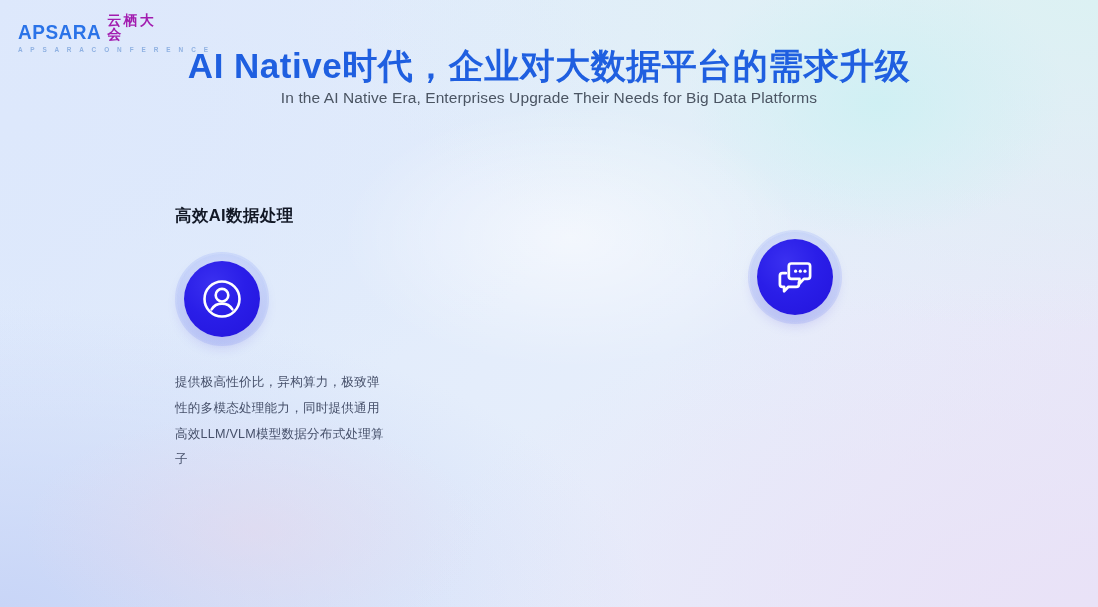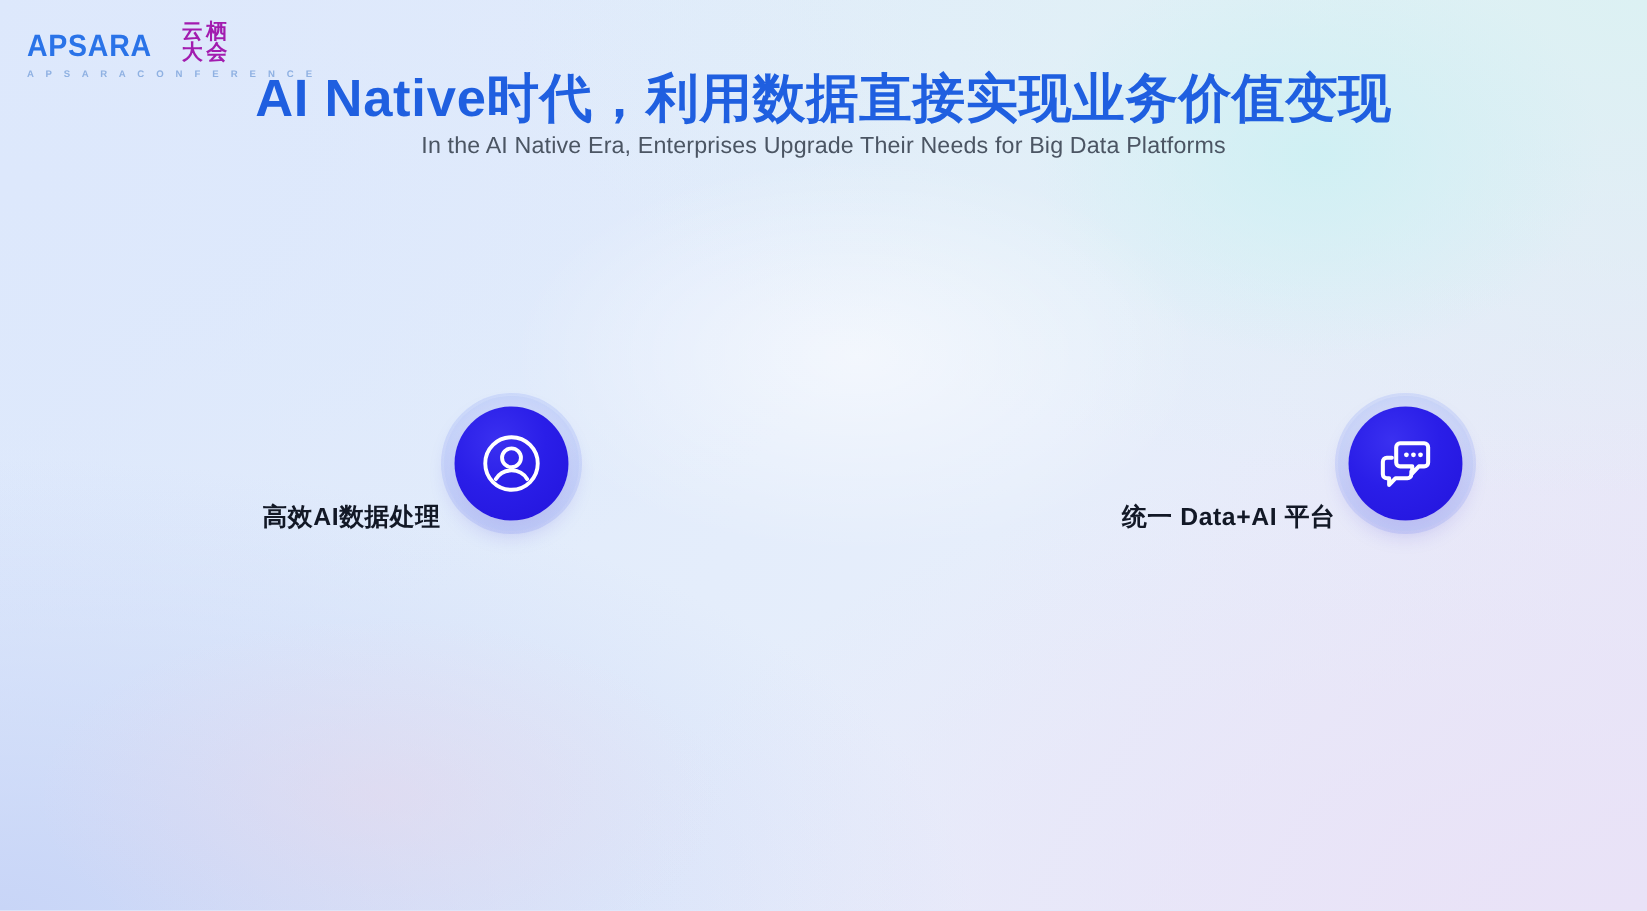--- a/index.html
+++ b/index.html
@@ -28,21 +28,21 @@
     position:absolute; right:-4%; top:-14%; width:48%; height:62%;
     background:radial-gradient(closest-side, rgba(205,240,243,.85), rgba(205,240,243,0) 72%);
   }
   .bg-tint-white{
     position:absolute; left:22%; top:8%; width:60%; height:62%;
     background:radial-gradient(closest-side, rgba(255,255,255,.55), rgba(255,255,255,0) 70%);
   }
 
   
   .logo{ position:absolute; left:18px; top:13px; width:150px; }
-  .logo-row{ display:flex; align-items:flex-end; gap:20px; }
+  .logo-row{ display:flex; align-items:flex-end; gap:6px; }
   .logo-ap{
     font-size:19px; font-weight:700; letter-spacing:.5px;
     color:#2a73e8; line-height:1; font-family:"Liberation Sans", sans-serif;
     transform:scaleY(1.08);
   }
   .logo-cn{
     font-size:14px; font-weight:700; letter-spacing:2.2px;
     color:#a21caf; line-height:1;
   }
   .logo-sub{
@@ -59,21 +59,21 @@
   .subtitle{
     font-size:15.5px; color:#4b5563;
     font-weight:400; letter-spacing:.1px;
   }
 
   
   .cols{
     position:absolute; left:175px; right:100px; top:205px;
     display:flex; justify-content:space-between; align-items:flex-start;
   }
-  .col{ width:260px; display:flex; flex-direction:row; align-items:flex-end;margin-top:32px; }
+  .col{ width:260px; display:flex; flex-direction:column; align-items:flex-start; }
   .col-2{ width:250px; }
   .col-3{ width:250px; }
 
   .col-head{
     font-size:16.5px; font-weight:700; color:#121826;
     letter-spacing:.4px; white-space:nowrap; text-align:center;
   }
 
   .icon-wrap{
     margin-top:25px; width:94px; height:94px; border-radius:50%;
@@ -107,41 +107,41 @@
 
 <div class="logo">
   <div class="logo-row">
     <span class="logo-ap">APSARA</span>
     <span class="logo-cn">云栖大会</span>
   </div>
   <div class="logo-sub">A P S A R A   C O N F E R E N C E</div>
 </div>
 
 <div class="header">
-  <div class="title">AI Native时代，利用数据直接实现业务价值变现</div>
+  <div class="title">AI Native时代，企业对大数据平台的需求升级</div>
   <div class="subtitle">In the AI Native Era, Enterprises Upgrade Their Needs for Big Data Platforms</div>
 </div>
 
 <div class="cols">
 
   <div class="col col-1">
     <div class="col-head">高效AI数据处理</div>
     <div class="icon-wrap">
       <div class="icon-disc">
         <svg width="44" height="44" viewBox="0 0 44 44" fill="none" aria-hidden="true">
           <circle cx="22" cy="22" r="17.5" stroke="#ffffff" stroke-width="2.6"></circle>
           <circle cx="22" cy="18.2" r="6.3" stroke="#ffffff" stroke-width="2.6"></circle>
           <path d="M11.6 32.4c2.1-3.6 6-5.8 10.4-5.8s8.3 2.2 10.4 5.8" stroke="#ffffff" stroke-width="2.6" stroke-linecap="round"></path>
         </svg>
       </div>
     </div>
+    <div class="col-body">提供极高性价比，异构算力，极致弹性的多模态处理能力，同时提供通用高效LLM/VLM模型数据分布式处理算子</div>
   </div>
 
   <div class="col col-2">
-    <div class="col-head">统一 Data+AI 平台</div>
     <div class="icon-wrap">
       <div class="icon-disc">
         <svg width="44" height="44" viewBox="0 0 44 44" fill="none" aria-hidden="true">
           <path d="M18.4 8.5h16.1a2.6 2.6 0 0 1 2.6 2.6v10.2a2.6 2.6 0 0 1-2.6 2.6h-3.6l-4.4 4.6v-4.6h-8.1a2.6 2.6 0 0 1-2.6-2.6V11.1a2.6 2.6 0 0 1 2.6-2.6Z" stroke="#ffffff" stroke-width="2.7" stroke-linejoin="round"></path>
           <circle cx="22.6" cy="16.2" r="1.6" fill="#ffffff"></circle>
           <circle cx="27.3" cy="16.2" r="1.6" fill="#ffffff"></circle>
           <circle cx="32" cy="16.2" r="1.6" fill="#ffffff"></circle>
           <path d="M12.9 18.2H9.5a2.6 2.6 0 0 0-2.6 2.6v8.4a2.6 2.6 0 0 0 2.6 2.6h1.6v4.5l4.3-4.5h7.9a2.6 2.6 0 0 0 2.6-2.6v-1.9" stroke="#ffffff" stroke-width="2.7" stroke-linejoin="round" stroke-linecap="round"></path>
         </svg>
       </div>

